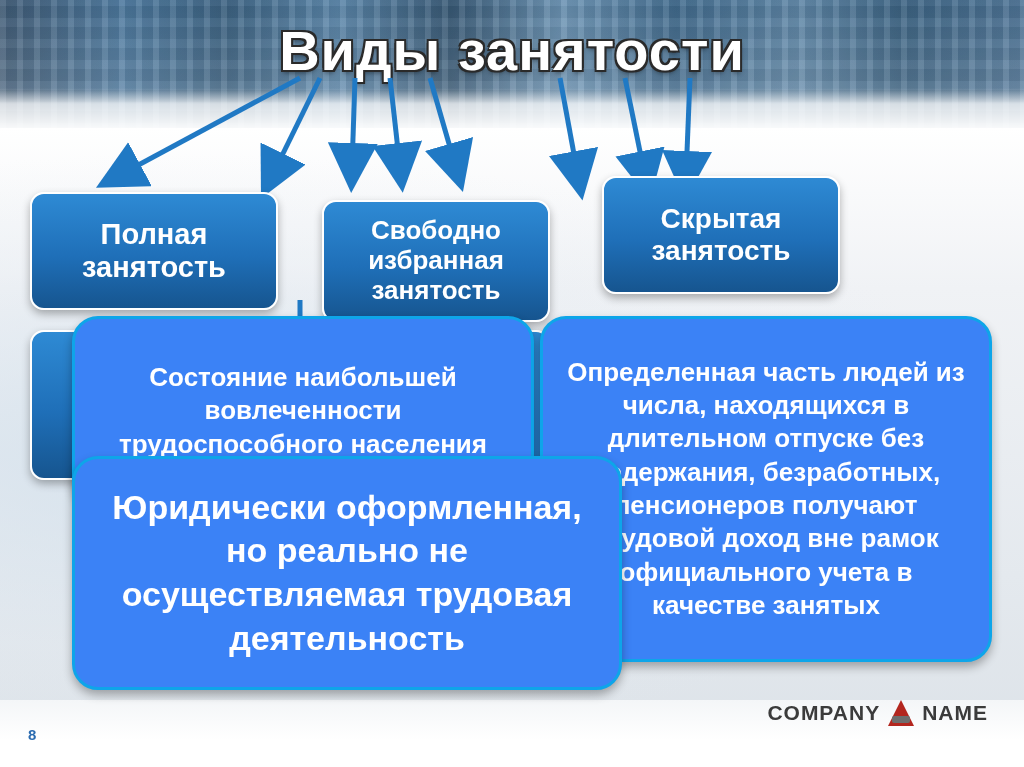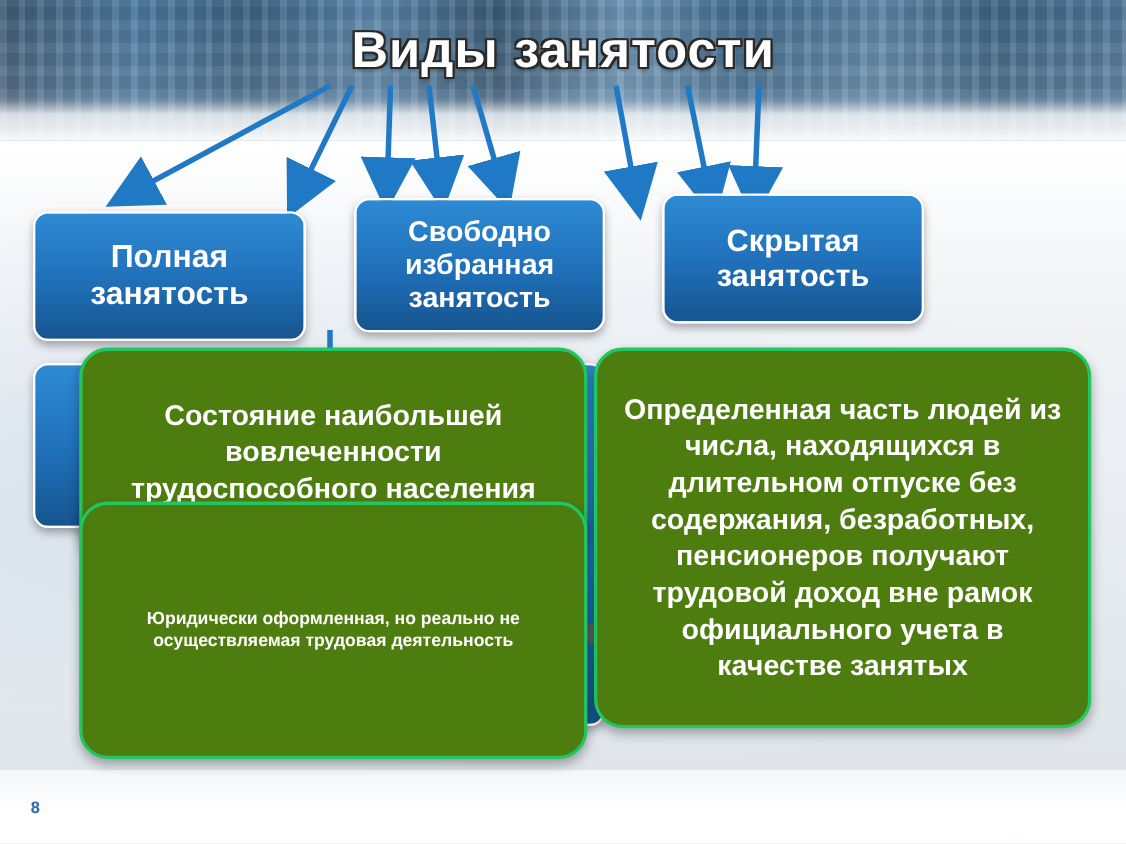--- a/index.html
+++ b/index.html
@@ -66,21 +66,21 @@
     width: 1024px; height: 67px;
     background: linear-gradient(180deg, #f4f6f8 0%, #ffffff 60%, #ffffff 100%);
   }
 
   
   .title {
     position: absolute;
     left: 0; top: 18px;
     width: 1024px;
     text-align: center;
-    font-size: 46px;
+    font-size: 56px;
     font-weight: bold;
     color: #ffffff;
     letter-spacing: 1px;
     text-shadow:
       -2px -2px 0 #2a2a2a, 2px -2px 0 #2a2a2a,
       -2px  2px 0 #2a2a2a, 2px  2px 0 #2a2a2a,
        0px  3px 5px rgba(0,0,0,0.45);
   }
 
   
@@ -103,46 +103,46 @@
     display: flex;
     align-items: center;
     justify-content: center;
     text-align: center;
     line-height: 1.15;
     box-sizing: border-box;
   }
   .blue-box span { display: block; white-space: pre-line; }
 
   #box-full      { left: 30px;  top: 192px; width: 248px; height: 118px; font-size: 29px; }
-  #box-free      { left: 322px; top: 180px; width: 228px; height: 122px; font-size: 26px; }
+  #box-free      { left: 322px; top: 200px; width: 228px; height: 122px; font-size: 26px; }
   #box-hidden    { left: 602px; top: 176px; width: 238px; height: 118px; font-size: 28px; }
   #box-partial   { left: 30px;  top: 330px; width: 228px; height: 150px; font-size: 27px; z-index: 1;}
   #box-formal    { left: 322px; top: 330px; width: 228px; height: 330px; font-size: 27px; z-index: 1;}
 
   
   .gray-bubble {
     position: absolute;
     border-radius: 26px;
-    background: #4d7c0f;
-    border: 3px solid #22c55e;
+    background: #3b82f6;
+    border: 3px solid #0ea5e9;
     box-shadow: 0 5px 10px rgba(0,0,0,0.30);
     color: #ffffff;
     font-weight: bold;
     text-align: center;
     box-sizing: border-box;
     display: flex;
     align-items: center;
     justify-content: center;
     line-height: 1.28;
     z-index: 3;
   }
   .gray-bubble span { display: block; }
 
   #bubble-state  { left: 72px;  top: 316px; width: 462px; height: 190px; font-size: 26px; padding: 8px 20px; }
-  #bubble-legal  { left: 72px;  top: 456px; width: 462px; height: 234px; font-size: 16px; padding: 8px 18px; z-index: 4;}
+  #bubble-legal  { left: 72px;  top: 456px; width: 550px; height: 234px; font-size: 34px; padding: 8px 18px; z-index: 4;}
   #bubble-hidden { left: 540px; top: 316px; width: 452px; height: 346px; font-size: 26px; padding: 10px 18px; }
 
   
   .tail-left {
     position: absolute;
     left: 524px;
     top: 560px;
     width: 0; height: 0;
     border-top: 16px solid transparent;
     border-bottom: 16px solid transparent;
@@ -261,14 +261,19 @@
   <div class="gray-bubble" id="bubble-hidden">
     <span>Определенная часть людей из числа, находящихся  в длительном отпуске без содержания, безработных, пенсионеров  получают трудовой доход вне рамок официального учета в качестве занятых</span>
   </div>
 
   <div class="gray-bubble" id="bubble-legal">
     <span>Юридически оформленная, но реально не осуществляемая трудовая деятельность</span>
   </div>
 
   <div class="page-num">8</div>
 
+  <div class="logo">
+    <div class="logo-text">COMPANY</div>
+    <div class="logo-mark"></div>
+    <div class="logo-text">NAME</div>
+  </div>
 
 </div>
 
 </body></html>

